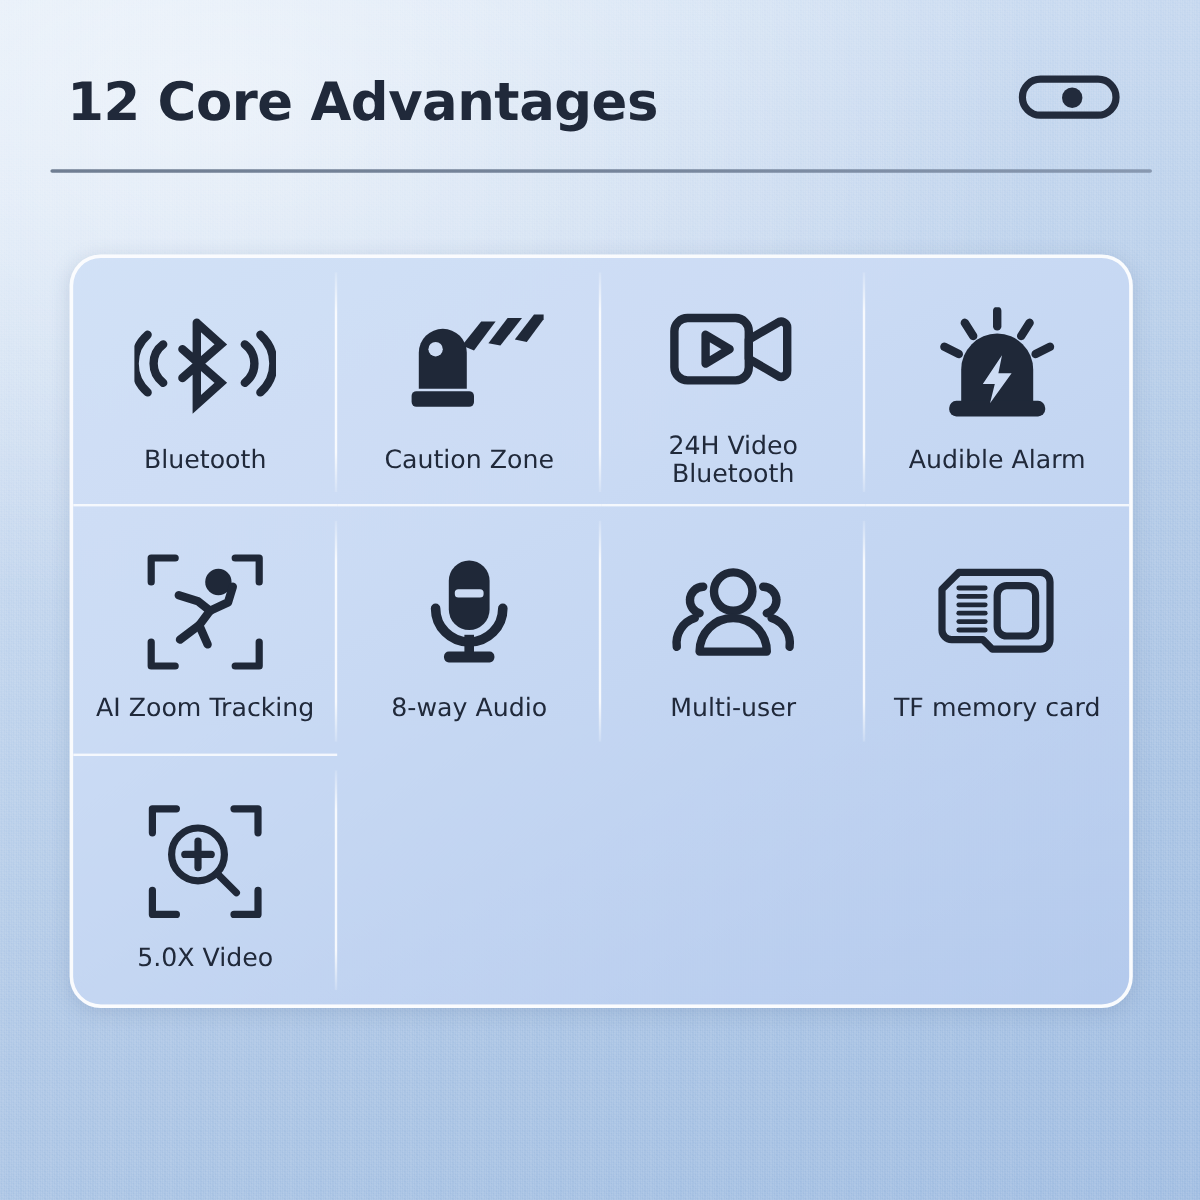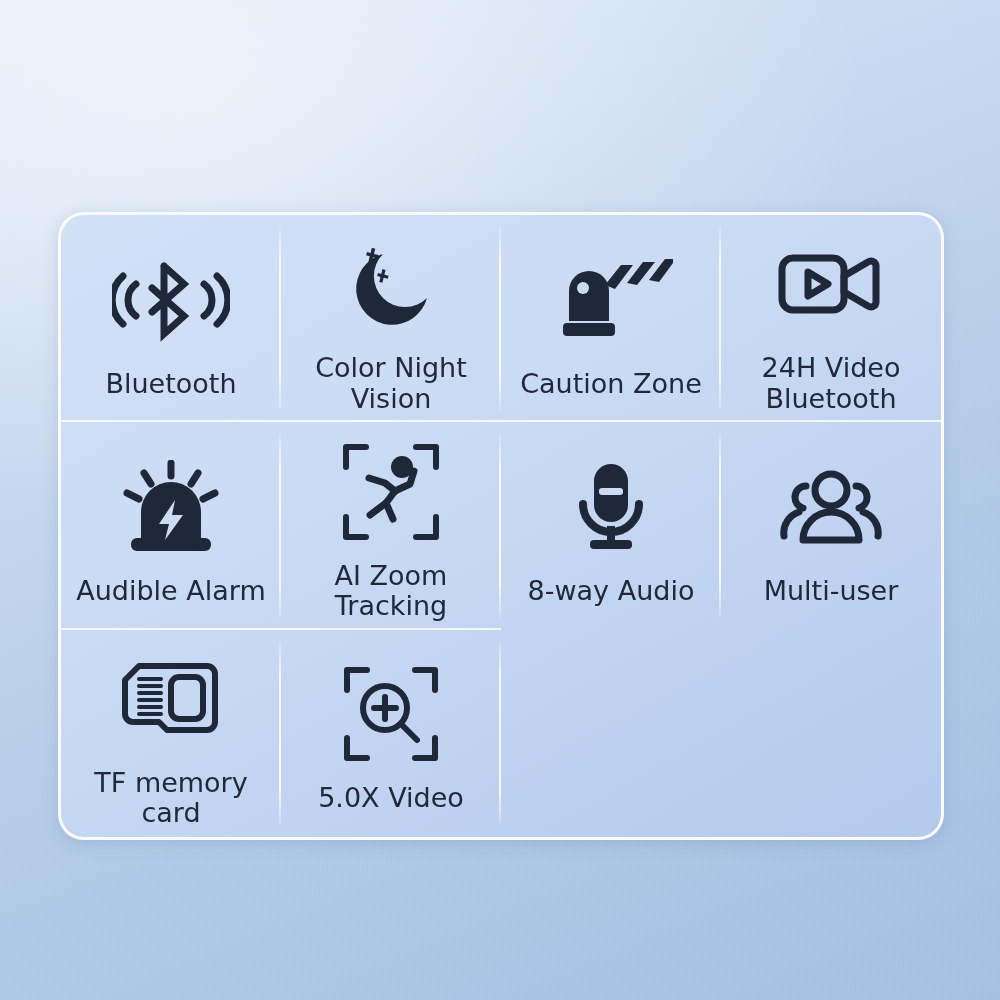--- a/index.html
+++ b/index.html
@@ -122,63 +122,62 @@
   .icon-wrap {
     height:118px;
     display:flex;
     align-items:center;
     justify-content:center;
   }
   .icon-wrap svg { display:block; }
 
   .cell-label {
     margin-top:10px;
-    font-size:27px;
+    font-size:21px;
     line-height:1.12;
     color:#20293a;
     text-align:center;
     max-width:205px;
     word-break:normal;
   }
 </style>
 </head>
 <body>
 
 <div id="page">
   <div id="noise"></div>
 
+  <div id="header">
+    <div id="title">12 Core Advantages</div>
+
+    <div id="toggle-switch">
+      <div id="toggle-knob"></div>
+    </div>
+
+    <div id="header-rule"></div>
+  </div>
 
   <div id="feature-card">
     <div id="grid">
 
       <div class="cell row1">
         <div class="icon-wrap">
           <svg width="118" height="84" viewBox="0 0 118 84">
             <g fill="none" stroke="#1f2838" stroke-width="7" stroke-linecap="round">
               <path d="M52 8 L52 76 L72 58 L40 30 M52 8 L72 26 L40 54"></path>
               <path d="M24 26 A20 20 0 0 0 24 58"></path>
               <path d="M11 18 A32 32 0 0 0 11 66"></path>
               <path d="M92 26 A20 20 0 0 1 92 58"></path>
               <path d="M105 18 A32 32 0 0 1 105 66"></path>
             </g>
           </svg>
         </div>
         <div class="cell-label">Bluetooth</div>
       </div>
 
-      <div class="cell row1">
-        <div class="icon-wrap">
-          <svg width="96" height="88" viewBox="0 0 96 88">
-            <path fill="#1f2838" d="M84 58 A36 36 0 1 1 40 14 A30 30 0 1 0 84 58 Z"></path>
-            <path fill="#1f2838" d="M24 12 l3.6 1 1.2-5.2 3.4 0.9 -1.2 5.2 4.6 1.2 -0.9 3.3 -4.6-1.2 -1.3 5.6 -3.4-0.9 1.3-5.6 -3.6-1z"></path>
-            <path fill="#1f2838" d="M35 33 l3.3 0.9 1.1-4.8 3.1 0.8 -1.1 4.8 4.2 1.1 -0.8 3 -4.2-1.1 -1.2 5.1 -3.1-0.8 1.2-5.1 -3.3-0.9z"></path>
-          </svg>
-        </div>
-        <div class="cell-label">Color Night Vision</div>
-      </div>
 
       <div class="cell row1">
         <div class="icon-wrap">
           <svg width="128" height="90" viewBox="0 0 128 90">
             <path fill="#1f2838" d="M22 36 A20 20 0 0 1 62 36 L62 66 L22 66 Z"></path>
             <circle cx="36" cy="33" r="6" fill="#cddcf4"></circle>
             <rect x="16" y="68" width="52" height="13" rx="4" fill="#1f2838"></rect>
             <g fill="#1f2838">
               <path d="M58 30 L74 10 L86 10 L68 34 Z"></path>
               <path d="M80 28 L96 7 L108 7 L90 30 Z"></path>

